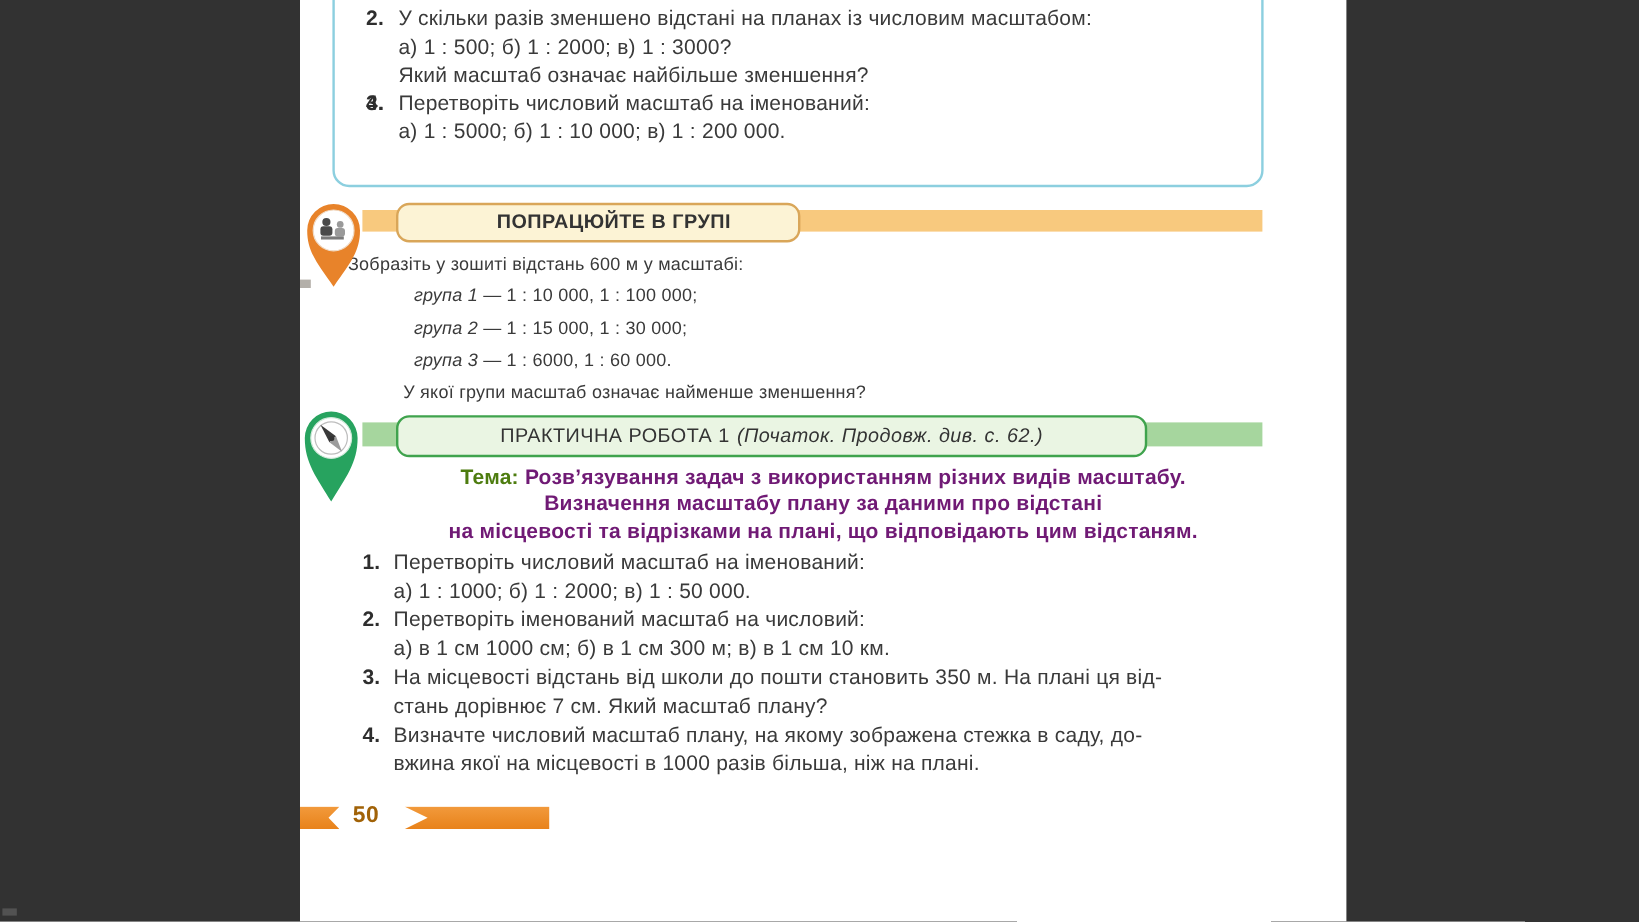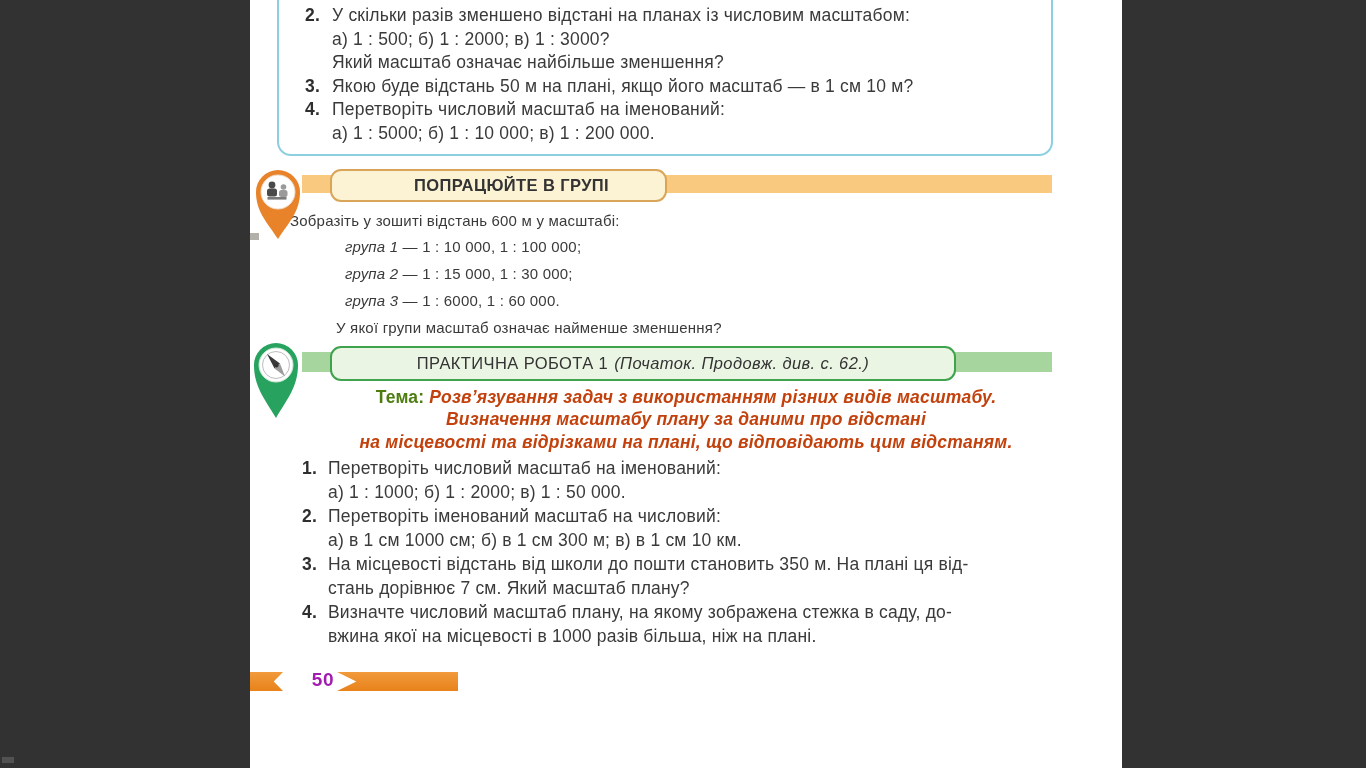--- a/index.html
+++ b/index.html
@@ -63,34 +63,34 @@
   .group-text .intro{margin-top:6px;line-height:24px;white-space:nowrap;}
   .gln{margin-left:55px;line-height:27px;white-space:nowrap;}
   .gln .gi{font-style:italic;}
   .group-text .question{line-height:27px;white-space:nowrap;margin-left:46px;}
   
   .theme{
     position:absolute;left:36px;top:386px;width:800px;
     text-align:center;font-size:17.5px;line-height:22.4px;
     letter-spacing:.2px;
   }
-  .theme .tb{font-weight:700;color:#c2410c;font-style:italic;}
+  .theme .tb{font-weight:700;color:#701a75;}
   .theme .tl{font-weight:700;color:#4d7c0f;}
   .items{position:absolute;left:52px;top:456px;width:790px;}
   .items .ln{padding-left:26px;font-size:17.5px;line-height:24px;}
   .items .ln .num{left:0;}
   
   .ribbon-left{
     position:absolute;left:0;top:672px;width:33px;height:19px;
     background:linear-gradient(#f29a3c,#e8821a);
     clip-path:polygon(0 0,100% 0,72% 50%,100% 100%,0 100%);
   }
   .page-num{
     position:absolute;left:44px;top:669px;width:40px;
-    text-align:right;font-weight:700;font-size:19px;color:#a21caf;
+    text-align:left;font-weight:700;font-size:19px;color:#a16207;
     letter-spacing:.5px;
   }
   .ribbon-right{
     position:absolute;left:87px;top:672px;width:121px;height:19px;
     background:linear-gradient(#f29a3c,#e8821a);
     clip-path:polygon(0 0,100% 0,100% 100%,0 100%,16% 50%);
   }
   .edge-tick{
     position:absolute;left:0;top:233px;width:9px;height:7px;
     background:#b3afa9;
@@ -112,21 +112,20 @@
         <span>У скільки разів зменшено відстані на планах із числовим масштабом:</span>
       </div>
       <div class="ln">
         <span>а) 1 : 500; б) 1 : 2000; в) 1 : 3000?</span>
       </div>
       <div class="ln">
         <span>Який масштаб означає найбільше зменшення?</span>
       </div>
       <div class="ln">
         <span class="num">3.</span>
-        <span>Якою буде відстань 50 м на плані, якщо його масштаб — в 1 см 10 м?</span>
       </div>
       <div class="ln">
         <span class="num">4.</span>
         <span>Перетворіть числовий масштаб на іменований:</span>
       </div>
       <div class="ln">
         <span>а) 1 : 5000; б) 1 : 10 000; в) 1 : 200 000.</span>
       </div>
     </div>
   </div>

